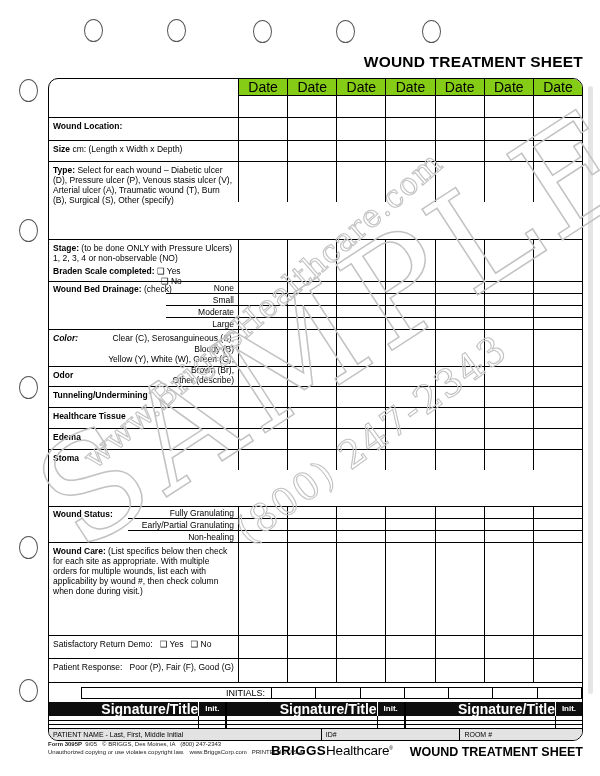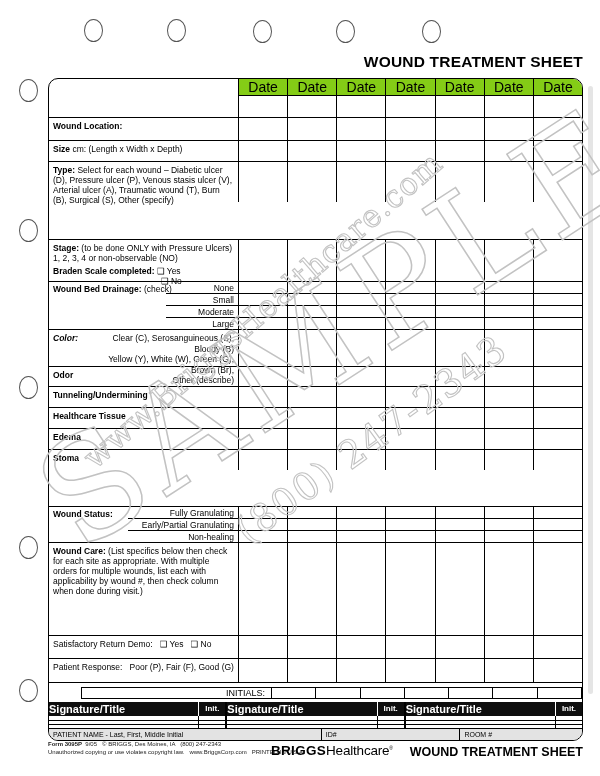--- a/index.html
+++ b/index.html
@@ -30,21 +30,21 @@
   .color-lines{text-align:right;padding:3px 4px 0 42px;line-height:10.5px;}
   .lab-abs{position:absolute;top:3px;left:4px;font-weight:bold;font-style:italic;}
 
   .initials-row{margin-top:4px;border:1px solid #000;height:33px;display:flex;box-sizing:border-box;margin-left:32px;}
   .initials-label{display:flex;align-items:center;justify-content:flex-end;padding-right:6px;font-size:9px;box-sizing:border-box;}
 
   .sig-table{margin-top:3px;display:flex;height:77px;box-sizing:border-box;}
   .sig-group{flex:1;display:flex;flex-direction:column;}
   .sig-group + .sig-group{border-left:2px solid #000;}
   .sig-head{display:flex;background:#0e0e0e;color:#fff;height:14px;flex:0 0 14px;}
-  .h-sig{flex:1;text-align:left;font-weight:bold;font-size:11px;line-height:14px;}
+  .h-sig{flex:1;text-align:right;font-weight:bold;font-size:14px;line-height:14px;}
   .h-init{width:27px;border-left:1.5px solid #fff;text-align:center;font-weight:bold;font-size:8px;line-height:14px;box-sizing:border-box;}
   .sig-row{flex:1;display:flex;border-top:1px solid #000;}
   .sig-row:nth-child(2){border-top:none;}
   .b-sig{flex:1;}
   .b-init{width:27px;border-left:1px solid #000;box-sizing:border-box;}
 
   .patient-row{flex:1;display:flex;border-top:1px solid #000;background:#e3e3e3;}
   .pcell{padding:2px 4px;font-size:7px;box-sizing:border-box;}
   .pname{flex:0 0 51%;}
   .pid{flex:0 0 26%;border-left:1px solid #000;}

